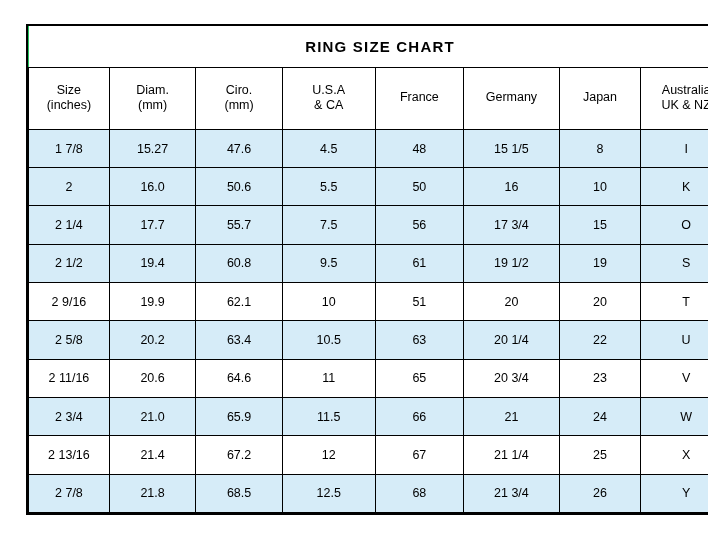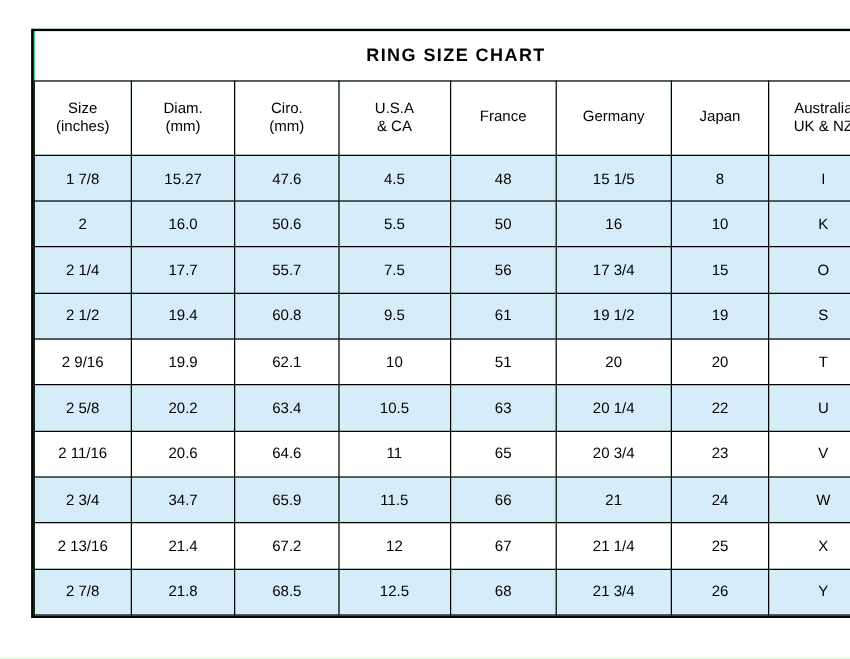--- a/index.html
+++ b/index.html
@@ -188,21 +188,21 @@
           <td>20.6</td>
           <td>64.6</td>
           <td>11</td>
           <td>65</td>
           <td>20 3/4</td>
           <td>23</td>
           <td>V</td>
         </tr>
         <tr class="data-row shaded">
           <td>2 3/4</td>
-          <td>34.7</td>
+          <td>21.0</td>
           <td>65.9</td>
           <td>11.5</td>
           <td>66</td>
           <td>21</td>
           <td>24</td>
           <td>W</td>
         </tr>
         <tr class="data-row plain">
           <td>2 13/16</td>
           <td>21.4</td>

